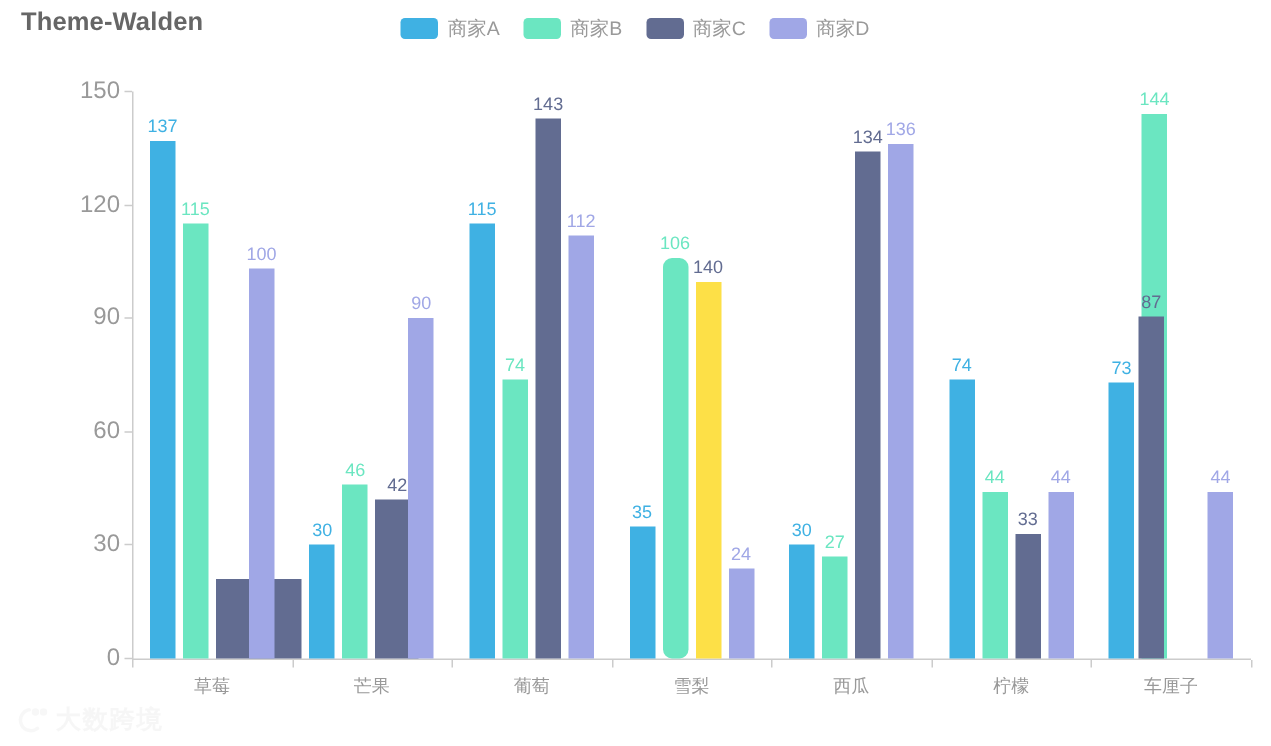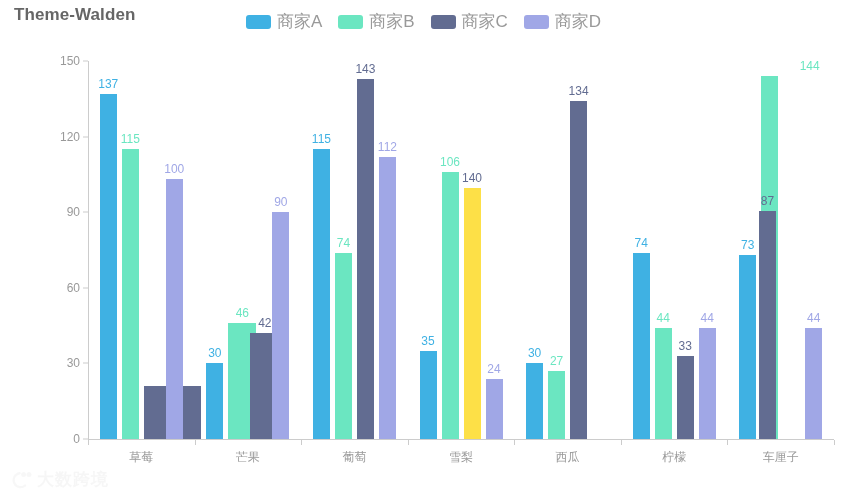--- a/index.html
+++ b/index.html
@@ -53,21 +53,21 @@
     pointer-events: auto;
     cursor: pointer;
   }
   .legend-swatch {
     width: 25px;
     height: 14px;
     border-radius: 3px;
     display: block;
   }
   .legend-label {
-    font-size: 17px;
+    font-size: 13px;
     color: #999999;
     white-space: nowrap;
   }
 
   
   .plot {
     position: absolute;
     left: 88px;
     top: 61px;
     width: 746px;
@@ -88,21 +88,21 @@
     width: 746px;
     height: 1px;
     background: #cccccc;
   }
 
   .ytick {
     position: absolute;
     right: 100%;
     margin-right: 8px;
     transform: translateY(-50%);
-    font-size: 12px;
+    font-size: 16px;
     color: #999999;
     white-space: nowrap;
   }
   .ytick-mark {
     position: absolute;
     left: -5px;
     width: 5px;
     height: 1px;
     background: #cccccc;
     transform: translateY(-0.5px);
@@ -213,21 +213,21 @@
         <span class="bar-value" style="color: rgb(98, 108, 145);">21</span>
       </div>
       <div class="bar" style="left: 77.7857px; height: 260px; background: rgb(160, 167, 230);">
         <span class="bar-value" style="color: rgb(160, 167, 230);">100</span>
       </div>
       <div class="xtick-label" style="left: 159.857px;">芒果</div>
       <div class="xtick-mark" style="left: 106.571px;"></div>
       <div class="bar" style="left: 118.357px; height: 75.6px; background: rgb(63, 177, 227);">
         <span class="bar-value" style="color: rgb(63, 177, 227);">30</span>
       </div>
-      <div class="bar" style="left: 140.357px; height: 115.92px; background: rgb(107, 230, 193); padding-left: 11px;">
+      <div class="bar" style="left: 140.357px; height: 115.92px; background: rgb(107, 230, 193);">
         <span class="bar-value" style="color: rgb(107, 230, 193);">46</span>
       </div>
       <div class="bar" style="left: 162.357px; height: 105.84px; background: rgb(98, 108, 145); padding-left: 12px;">
         <span class="bar-value" style="color: rgb(98, 108, 145);">42</span>
       </div>
       <div class="bar" style="left: 184.357px; height: 226.8px; background: rgb(160, 167, 230);">
         <span class="bar-value" style="color: rgb(160, 167, 230);">90</span>
       </div>
       <div class="xtick-label" style="left: 266.429px;">葡萄</div>
       <div class="xtick-mark" style="left: 213.143px;"></div>
@@ -241,61 +241,64 @@
         <span class="bar-value" style="color: rgb(98, 108, 145);">143</span>
       </div>
       <div class="bar" style="left: 290.929px; height: 282.24px; background: rgb(160, 167, 230);">
         <span class="bar-value" style="color: rgb(160, 167, 230);">112</span>
       </div>
       <div class="xtick-label" style="left: 373px;">雪梨</div>
       <div class="xtick-mark" style="left: 319.714px;"></div>
       <div class="bar" style="left: 331.5px; height: 88.2px; background: rgb(63, 177, 227);">
         <span class="bar-value" style="color: rgb(63, 177, 227);">35</span>
       </div>
-      <div class="bar" style="left: 353.5px; height: 267.12px; background: rgb(107, 230, 193);">
+      <div class="bar" style="left: 353.5px; height: 267.12px; background: rgb(107, 230, 193); border-radius: 6px;">
         <span class="bar-value" style="color: rgb(107, 230, 193);">106</span>
       </div>
       <div class="bar" style="left: 375.5px; height: 251px; background: #fde047;">
         <span class="bar-value" style="color: rgb(98, 108, 145);">140</span>
       </div>
       <div class="bar" style="left: 397.5px; height: 60.48px; background: rgb(160, 167, 230);">
         <span class="bar-value" style="color: rgb(160, 167, 230);">24</span>
       </div>
       <div class="xtick-label" style="left: 479.571px;">西瓜</div>
       <div class="xtick-mark" style="left: 426.286px;"></div>
       <div class="bar" style="left: 438.071px; height: 75.6px; background: rgb(63, 177, 227);">
         <span class="bar-value" style="color: rgb(63, 177, 227);">30</span>
       </div>
       <div class="bar" style="left: 460.071px; height: 68.04px; background: rgb(107, 230, 193);">
         <span class="bar-value" style="color: rgb(107, 230, 193);">27</span>
       </div>
       <div class="bar" style="left: 482.071px; height: 337.68px; background: rgb(98, 108, 145);">
         <span class="bar-value" style="color: rgb(98, 108, 145);">134</span>
       </div>
+      <div class="bar" style="left: 504.071px; height: 342.72px; background: rgb(160, 167, 230);">
+        <span class="bar-value" style="color: rgb(160, 167, 230);">136</span>
+      </div>
       <div class="xtick-label" style="left: 586.143px;">柠檬</div>
       <div class="xtick-mark" style="left: 532.857px;"></div>
       <div class="bar" style="left: 544.643px; height: 186.48px; background: rgb(63, 177, 227);">
         <span class="bar-value" style="color: rgb(63, 177, 227);">74</span>
       </div>
       <div class="bar" style="left: 566.643px; height: 110.88px; background: rgb(107, 230, 193);">
         <span class="bar-value" style="color: rgb(107, 230, 193);">44</span>
       </div>
       <div class="bar" style="left: 588.643px; height: 83.16px; background: rgb(98, 108, 145);">
         <span class="bar-value" style="color: rgb(98, 108, 145);">33</span>
       </div>
       <div class="bar" style="left: 610.643px; height: 110.88px; background: rgb(160, 167, 230);">
         <span class="bar-value" style="color: rgb(160, 167, 230);">44</span>
       </div>
       <div class="xtick-label" style="left: 692.714px;">车厘子</div>
       <div class="xtick-mark" style="left: 639.429px;"></div>
       <div class="bar" style="left: 651.214px; height: 183.96px; background: rgb(63, 177, 227);">
         <span class="bar-value" style="color: rgb(63, 177, 227);">73</span>
       </div>
       <div class="bar" style="left: 673.214px; height: 362.88px; background: rgb(107, 230, 193);">
-        <span class="bar-value" style="color: rgb(107, 230, 193); margin-left: 40px;">144</span>
+        <span class="bar-value" style="color: rgb(107, 230, 193);">144</span>
       </div>
       <div class="bar" style="left: 671px; height: 228px; background: rgb(98, 108, 145);">
         <span class="bar-value" style="color: rgb(98, 108, 145);">87</span>
       </div>
       <div class="bar" style="left: 717.214px; height: 110.88px; background: rgb(160, 167, 230);">
         <span class="bar-value" style="color: rgb(160, 167, 230);">44</span>
       </div>
       <div class="xtick-mark" style="left: 746px;"></div>
     </div>
 

